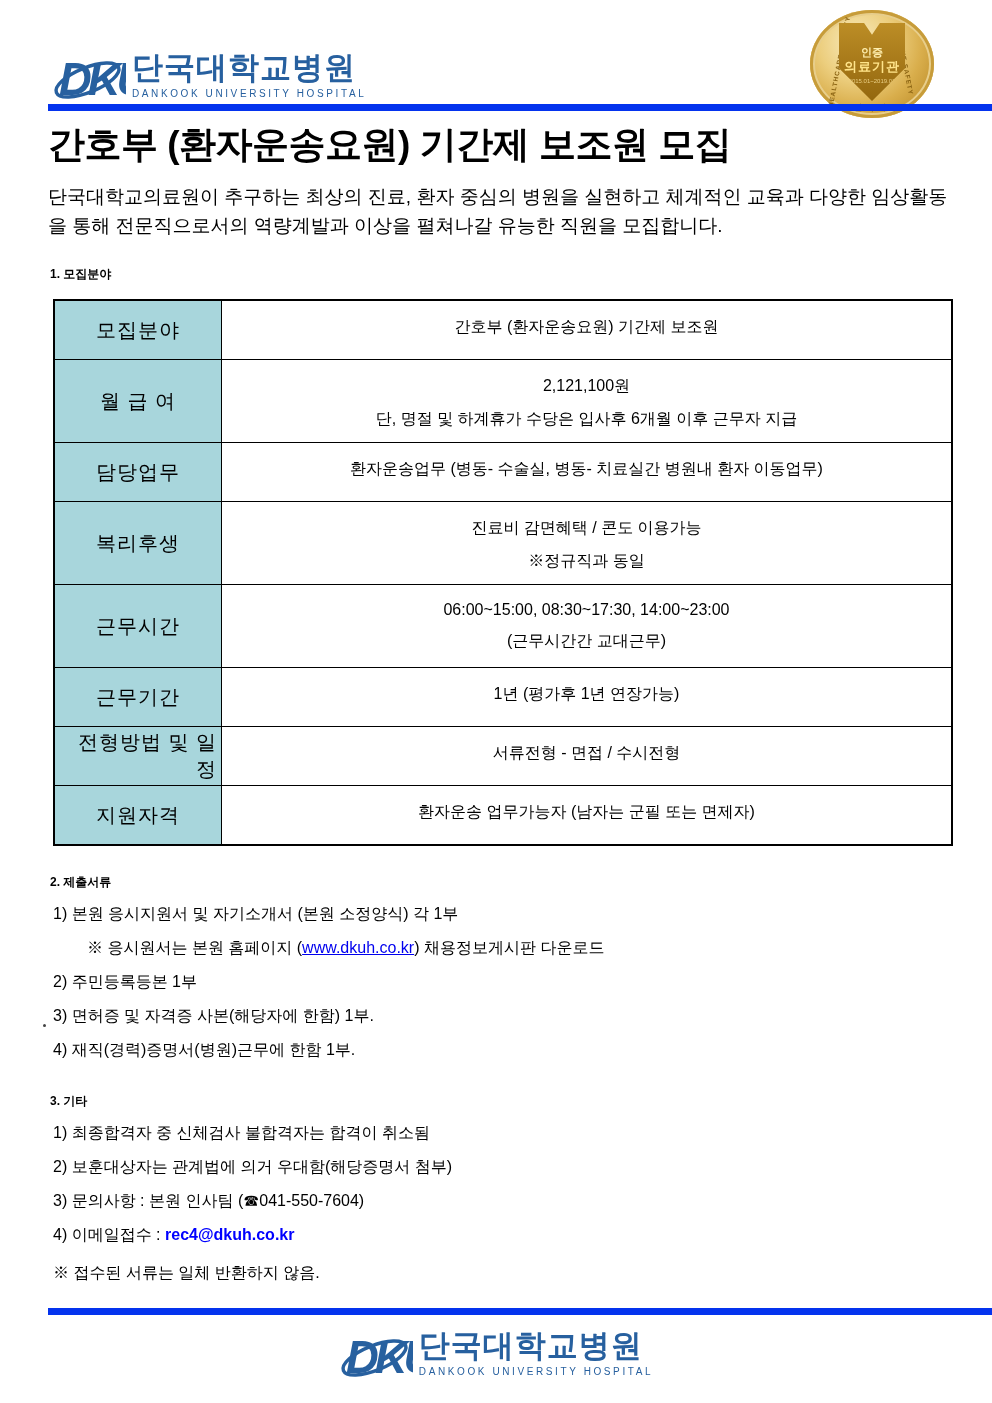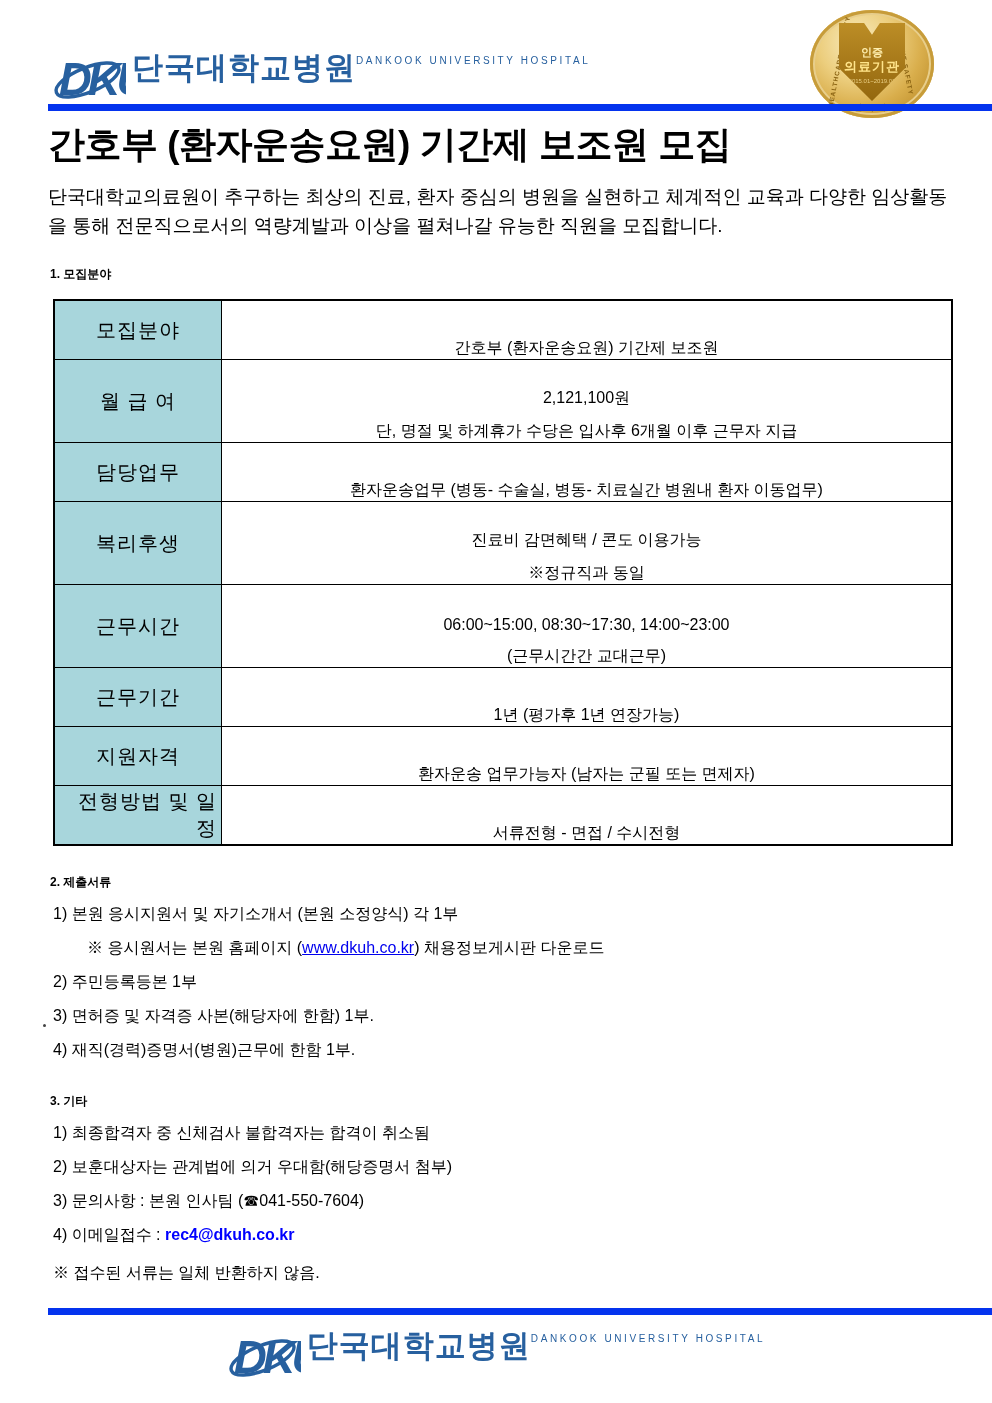--- a/index.html
+++ b/index.html
@@ -6,21 +6,21 @@
   .page {
     position:relative; width:992px; height:1403px; background:#ffffff;
     font-family:"Liberation Sans", sans-serif; color:#000; overflow:hidden;
   }
 
   
   .logo-block { display:flex; align-items:flex-start; gap:6px; }
   .top-logo { position:absolute; left:52px; top:52px; }
   .footer-logo { position:absolute; top:1330px; left:0; width:100%; display:flex; justify-content:center; }
   .dku-mark { width:74px; height:52px; }
-  .logo-text { display:flex; flex-direction:row; }
+  .logo-text { display:flex; flex-direction:column; }
   .logo-kr { font-size:31px; font-weight:700; color:var(--brand); letter-spacing:1px; line-height:1.05; }
   .logo-en { font-size:10px; font-weight:400; color:var(--brand); letter-spacing:2.6px; margin-top:3px; white-space:nowrap; }
 
   
   .rule { position:absolute; left:48px; right:0; height:7px; background:var(--rule); }
   .rule-top { top:104px; }
   .rule-bottom { top:1308px; }
 
   
   .seal {
@@ -48,21 +48,21 @@
   .intro { font-size:19px; line-height:29px; margin:12px 0 24px; max-width:908px; }
   h2 { font-size:12px; font-weight:700; margin:26px 0 0 2px; }
 
   .rtable { width:900px; border:2px solid var(--tborder); margin:16px 0 28px 5px; box-sizing:border-box; }
   .trow { display:flex; }
   .trow + .trow { border-top:1px solid var(--tborder); }
   .th {
     width:167px; min-width:167px; background:var(--thbg); border-right:1px solid var(--tborder);
     display:flex; align-items:center; justify-content:center; font-size:20px; letter-spacing:1px; text-align:right; padding:0 4px; box-sizing:border-box;
   }
-  .td { flex:1; display:flex; flex-direction:column; align-items:center; justify-content:flex-end; row-gap:12px; font-size:16px; text-align:center; padding:0 10px; }
+  .td { flex:1; display:flex; flex-direction:column; align-items:center; justify-content:flex-start; row-gap:12px; font-size:16px; text-align:center; padding:16px 10px; }
   .trow.single { height:58px; }
   .trow.double { height:82px; }
 
   .list { margin:6px 0 10px 5px; font-size:16px; line-height:34px; }
   .li { white-space:nowrap; }
   .li.subnote { padding-left:34px; }
   .li.hatch { margin-top:4px; }
   .link { color:var(--link); text-decoration:underline; cursor:pointer; }
   .email { color:var(--email); font-weight:700; cursor:pointer; }
 
@@ -136,29 +136,29 @@
             <div>(근무시간간 교대근무)</div>
           </div>
         </div>
         <div class="trow single">
           <div class="th">근무기간</div>
           <div class="td">
             <div>1년 (평가후 1년 연장가능)</div>
           </div>
         </div>
         <div class="trow single">
+          <div class="th">전형방법 및 일정</div>
+          <div class="td">
+            <div>서류전형 - 면접 / 수시전형</div>
+          </div>
+        </div>
+        <div class="trow single">
           <div class="th">지원자격</div>
           <div class="td">
             <div>환자운송 업무가능자 (남자는 군필 또는 면제자)</div>
-          </div>
-        </div>
-        <div class="trow single">
-          <div class="th">전형방법 및 일정</div>
-          <div class="td">
-            <div>서류전형 - 면접 / 수시전형</div>
           </div>
         </div>
       </div>
 
     <h2>2. 제출서류</h2>
     <div class="list" id="docs-list">
         <div class="li">1) 본원 응시지원서 및 자기소개서 (본원 소정양식) 각 1부</div>
         <div class="li subnote"><span>※ 응시원서는 본원 홈페이지 (</span><span class="link">www.dkuh.co.kr</span><span>) 채용정보게시판 다운로드</span></div>
         <div class="li">2) 주민등록등본 1부</div>
         <div class="li">3) 면허증 및 자격증 사본(해당자에 한함) 1부.</div>

